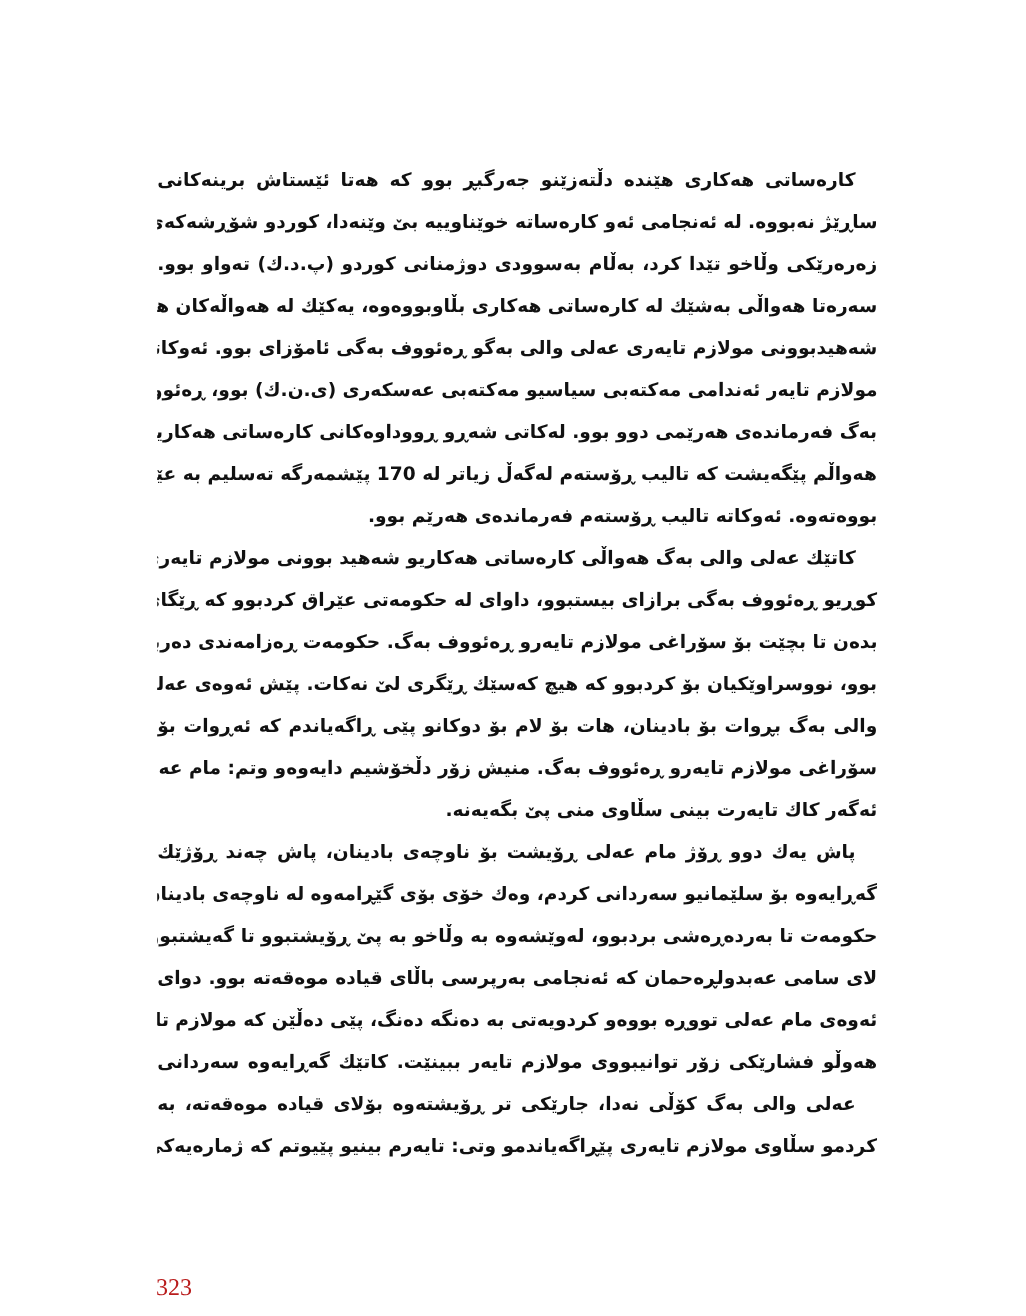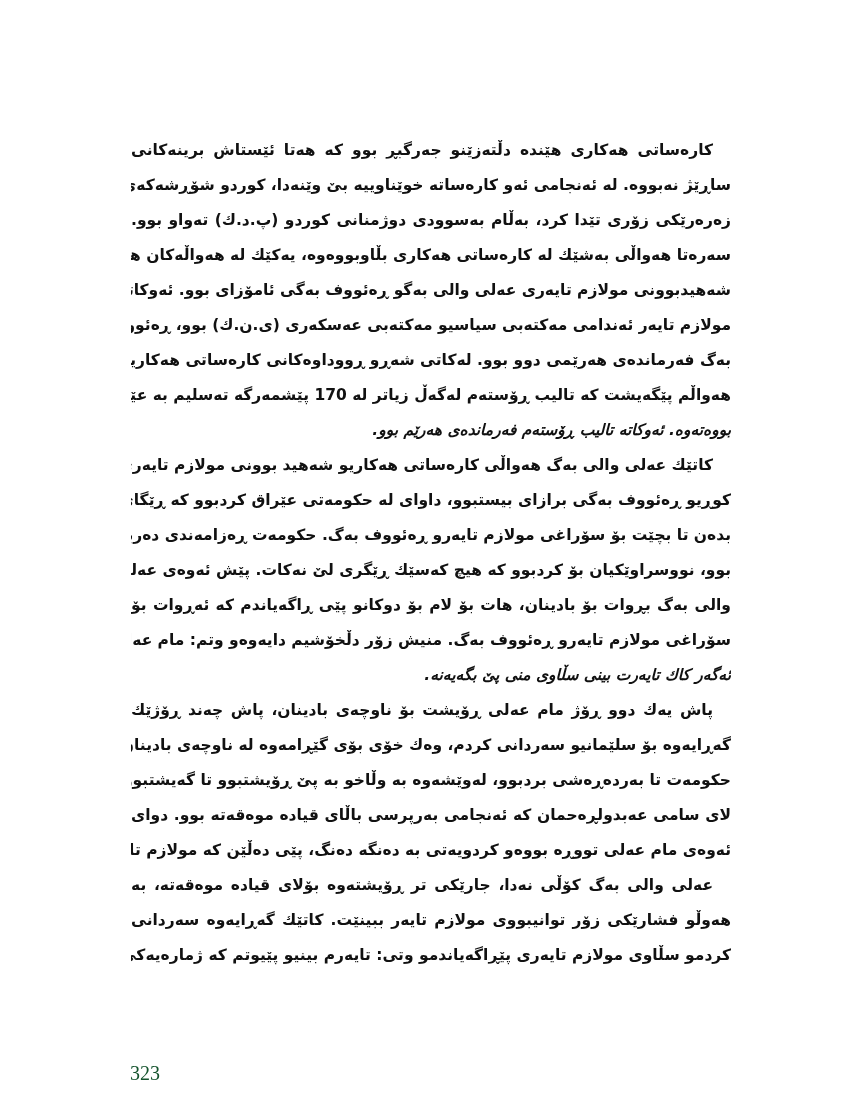--- a/index.html
+++ b/index.html
@@ -15,37 +15,37 @@
       font-size: 15.5px;
       color: #111111;
     }
     .line {
       height: 35px; line-height: 35px;
       white-space: nowrap;
       text-align: justify;
       text-align-last: justify;
       overflow: hidden;
     }
-    .line.last { text-align-last: right; font-style: italic; }
+    .line.last { text-align-last: right; }
     .line.indent { padding-right: 18px; }
     .page-number {
       position: absolute; left: 130px; top: 1046px;
       font-family: "Liberation Serif", serif;
-      font-size: 20px; color: #14532d; text-align: center;
+      font-size: 20px; color: #b91c1c; text-align: center;
     }
   </style>
 </head>
 <body>
 
 <div class="page">
   <div class="text-block" id="text-block">
       <div>
         <div class="line indent">کارەساتی هەکاری هێندە دڵتەزێنو جەرگبڕ بوو کە هەتا ئێستاش برینەکانی</div>
         <div class="line">ساڕێژ نەبووە. لە ئەنجامی ئەو کارەساتە خوێناوییە بێ وێنەدا، کوردو شۆڕشەکەی</div>
-        <div class="line">زەرەرێکی زۆری تێدا کرد، بەڵام بەسوودی دوژمنانی کوردو (پ.د.ك) تەواو بوو.</div>
+        <div class="line">زەرەرێکی وڵاخو تێدا کرد، بەڵام بەسوودی دوژمنانی کوردو (پ.د.ك) تەواو بوو.</div>
         <div class="line">سەرەتا هەواڵی بەشێك لە کارەساتی هەکاری بڵاوبووەوە، یەکێك لە هەواڵەکان هەواڵی</div>
         <div class="line">شەهیدبوونی مولازم تایەری عەلی والی بەگو ڕەئووف بەگی ئامۆزای بوو. ئەوکاتە</div>
         <div class="line">مولازم تایەر ئەندامی مەکتەبی سیاسیو مەکتەبی عەسکەری (ی.ن.ك) بوو، ڕەئووف</div>
         <div class="line">بەگ فەرماندەی هەرێمی دوو بوو. لەکاتی شەڕو ڕووداوەکانی کارەساتی هەکاریدا</div>
         <div class="line">هەواڵم پێگەیشت کە تالیب ڕۆستەم لەگەڵ زیاتر لە 170 پێشمەرگە تەسلیم بە عێراق</div>
         <div class="line last">بووەتەوە. ئەوکاتە تالیب ڕۆستەم فەرماندەی هەرێم بوو.</div>
       </div>
       <div>
         <div class="line indent">کاتێك عەلی والی بەگ هەواڵی کارەساتی هەکاریو شەهید بوونی مولازم تایەری</div>
         <div class="line">کوڕیو ڕەئووف بەگی برازای بیستبوو، داوای لە حکومەتی عێراق کردبوو کە ڕێگای</div>
@@ -56,19 +56,19 @@
         <div class="line last">ئەگەر کاك تایەرت بینی سڵاوی منی پێ بگەیەنە.</div>
       </div>
       <div>
         <div class="line indent">پاش یەك دوو ڕۆژ مام عەلی ڕۆیشت بۆ ناوچەی بادینان، پاش چەند ڕۆژێك</div>
         <div class="line">گەڕایەوە بۆ سلێمانیو سەردانی کردم، وەك خۆی بۆی گێڕامەوە لە ناوچەی بادینان</div>
         <div class="line">حکومەت تا بەردەڕەشی بردبوو، لەوێشەوە بە وڵاخو بە پێ ڕۆیشتبوو تا گەیشتبووە</div>
         <div class="line">لای سامی عەبدولڕەحمان کە ئەنجامی بەرپرسی باڵای قیادە موەقەتە بوو. دوای</div>
         <div class="line">ئەوەی مام عەلی تووڕە بووەو کردویەتی بە دەنگە دەنگ، پێی دەڵێن کە مولازم تایەر</div>
       </div>
       <div>
+        <div class="line">هەوڵو فشارێکی زۆر توانیبووی مولازم تایەر ببینێت. کاتێك گەڕایەوە سەردانی</div>
         <div class="line indent">عەلی والی بەگ کۆڵی نەدا، جارێکی تر ڕۆیشتەوە بۆلای قیادە موەقەتە، بە</div>
-        <div class="line">هەوڵو فشارێکی زۆر توانیبووی مولازم تایەر ببینێت. کاتێك گەڕایەوە سەردانی</div>
         <div class="line">کردمو سڵاوی مولازم تایەری پێڕاگەیاندمو وتی: تایەرم بینیو پێیوتم کە ژمارەیەکی</div>
       </div>
     </div>
   <div class="page-number">323</div>
 </div>
 
 </body></html>

